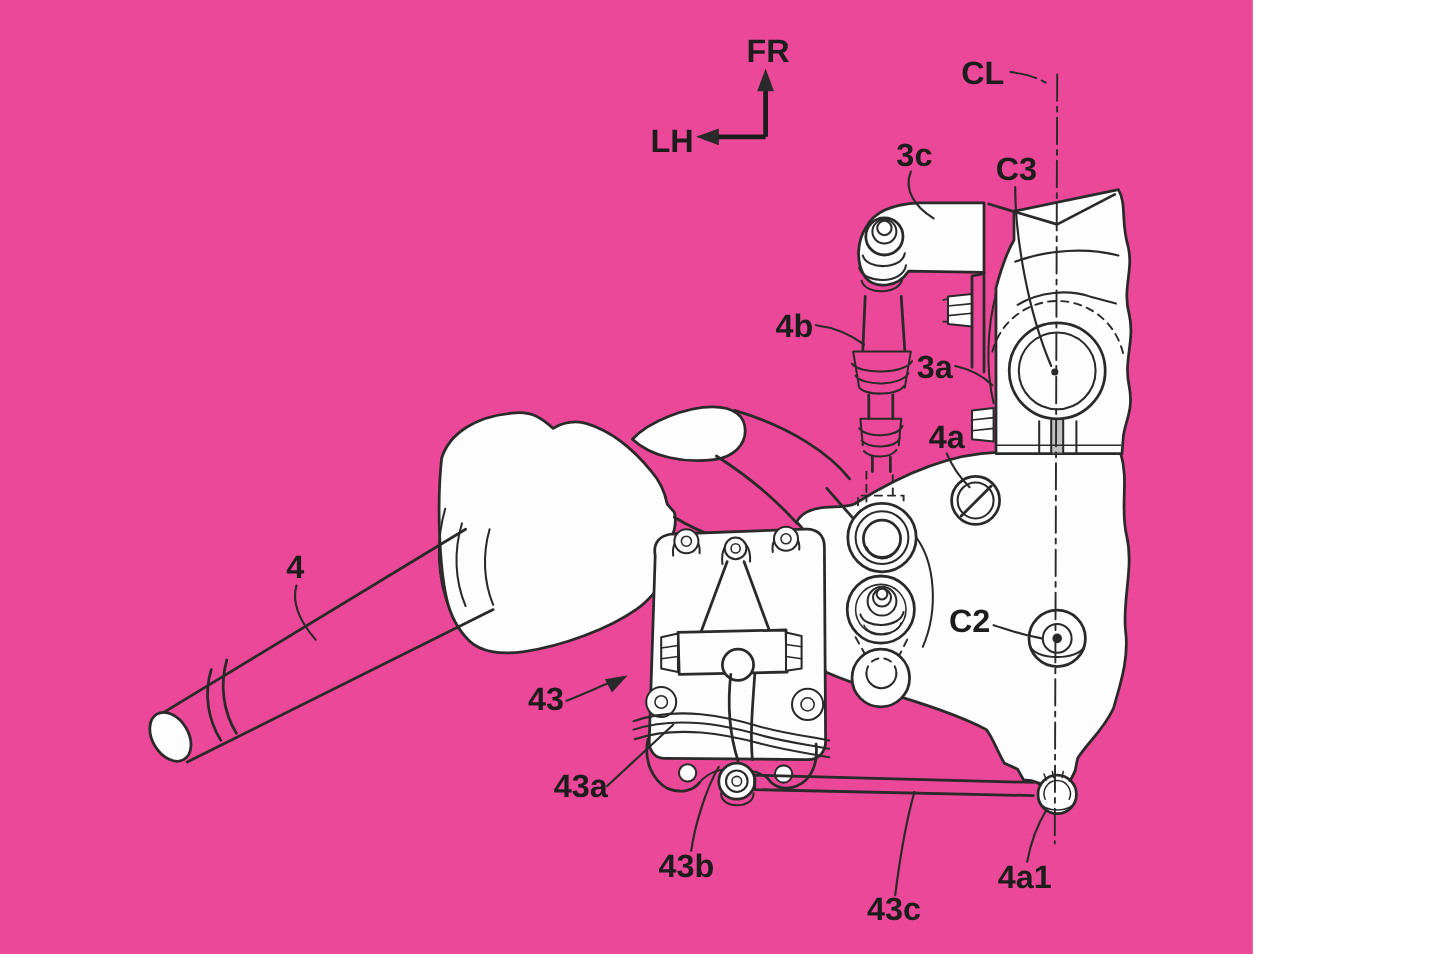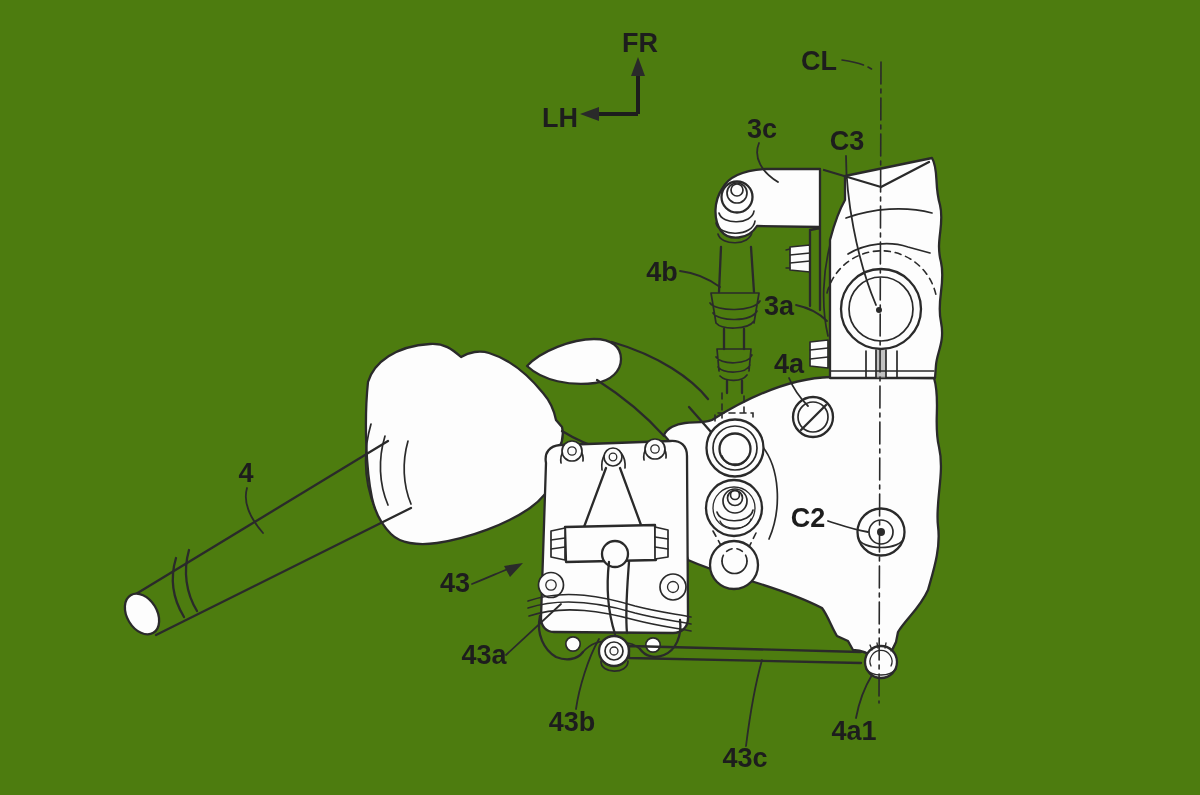--- a/index.html
+++ b/index.html
@@ -1,16 +1,16 @@
 <!DOCTYPE html>
 <html><head>
 <meta charset="utf-8">
 <style>
   html,body{margin:0;padding:0;background:#ffffff;}
-  .stage{position:relative;width:1200px;height:795px;background:#4d7c0f;overflow:hidden;
+  .stage{position:relative;width:1044px;height:795px;background:#ec4899;overflow:hidden;
          font-family:"Liberation Sans", sans-serif;}
   svg{position:absolute;left:0;top:0;}
   svg text{font-family:"Liberation Sans", sans-serif;font-weight:bold;font-size:27px;fill:#1d1d1d;}
   .ln  {fill:none;stroke:#2a2a2a;stroke-width:2.3;stroke-linecap:round;stroke-linejoin:round;}
   .lnf {fill:#fdfdfd;stroke:#2a2a2a;stroke-width:2.3;stroke-linecap:round;stroke-linejoin:round;}
   .dt  {fill:none;stroke:#2a2a2a;stroke-width:1.7;stroke-linecap:round;stroke-linejoin:round;}
   .dtf {fill:#fdfdfd;stroke:#2a2a2a;stroke-width:1.7;stroke-linecap:round;stroke-linejoin:round;}
   .thin{fill:none;stroke:#2a2a2a;stroke-width:1.3;stroke-linecap:round;}
   .dash{fill:none;stroke:#2a2a2a;stroke-width:1.6;stroke-dasharray:6 5;stroke-linecap:round;}
   .cdash{fill:none;stroke:#2a2a2a;stroke-width:1.6;stroke-dasharray:22 5 4 5;stroke-linecap:round;}

